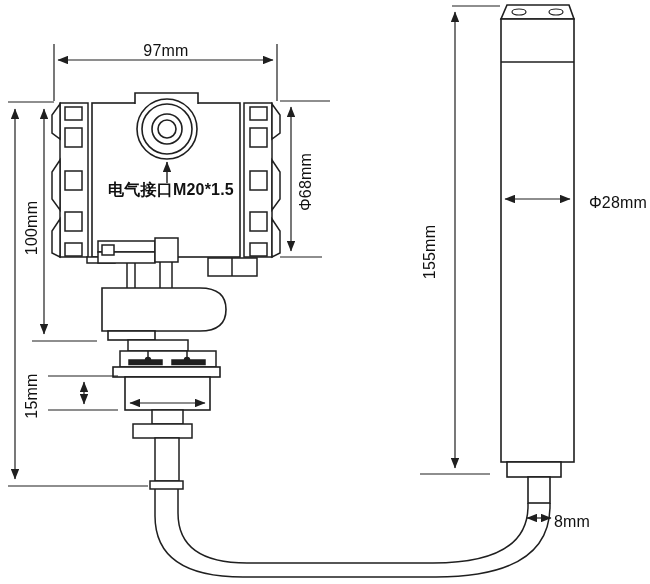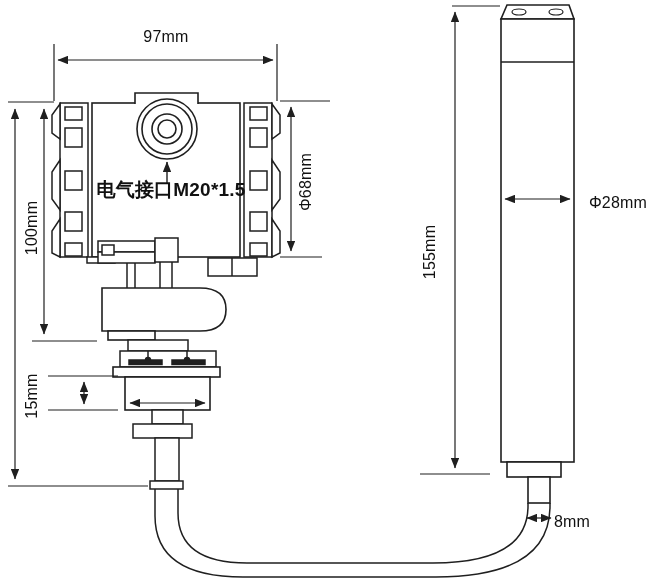--- a/index.html
+++ b/index.html
@@ -14,21 +14,21 @@
   .lbl{
     position:absolute;
     transform:translate(-50%,-50%);
     white-space:nowrap;
     font-size:15px;
     color:#111;
     letter-spacing:0.2px;
   }
   .lbl.rot{transform:translate(-50%,-50%) rotate(-90deg);}
   .lbl.big{font-size:16px;}
-  .lbl.cjk{font-size:19px;font-weight:600;}
+  .lbl.cjk{font-size:16px;font-weight:600;}
 </style>
 </head>
 <body>
 
 <div class="canvas">
 
 <svg width="650" height="584" viewBox="0 0 650 584">
   <defs>
     <marker id="arw" viewBox="0 0 10 8" refX="9.5" refY="4" markerWidth="11" markerHeight="8.8" orient="auto-start-reverse" markerUnits="userSpaceOnUse">
       <path d="M0,0 L10,4 L0,8 z" fill="#1f1f1f"></path>
@@ -173,21 +173,21 @@
 
   <g stroke="#1f1f1f" stroke-width="1.2" fill="none">
     <line x1="527" y1="518" x2="551" y2="518" marker-start="url(#arw)" marker-end="url(#arw)"></line>
   </g>
 
   <g stroke="#1f1f1f" stroke-width="1.4" fill="none">
     <line x1="167" y1="183" x2="167" y2="162" marker-end="url(#arw)"></line>
   </g>
 </svg>
 
-<div class="lbl big" style="left:166px;top:37px;">97mm</div>
+<div class="lbl big" style="left:166px;top:51px;">97mm</div>
 
 <div class="lbl big rot" style="left:32px;top:228px;">100mm</div>
 
 <div class="lbl cjk" style="left:171px;top:190px;">电气接口M20*1.5</div>
 
 <div class="lbl big rot" style="left:306px;top:182px;">Φ68mm</div>
 
 <div class="lbl big rot" style="left:32px;top:396px;">15mm</div>
 
 

